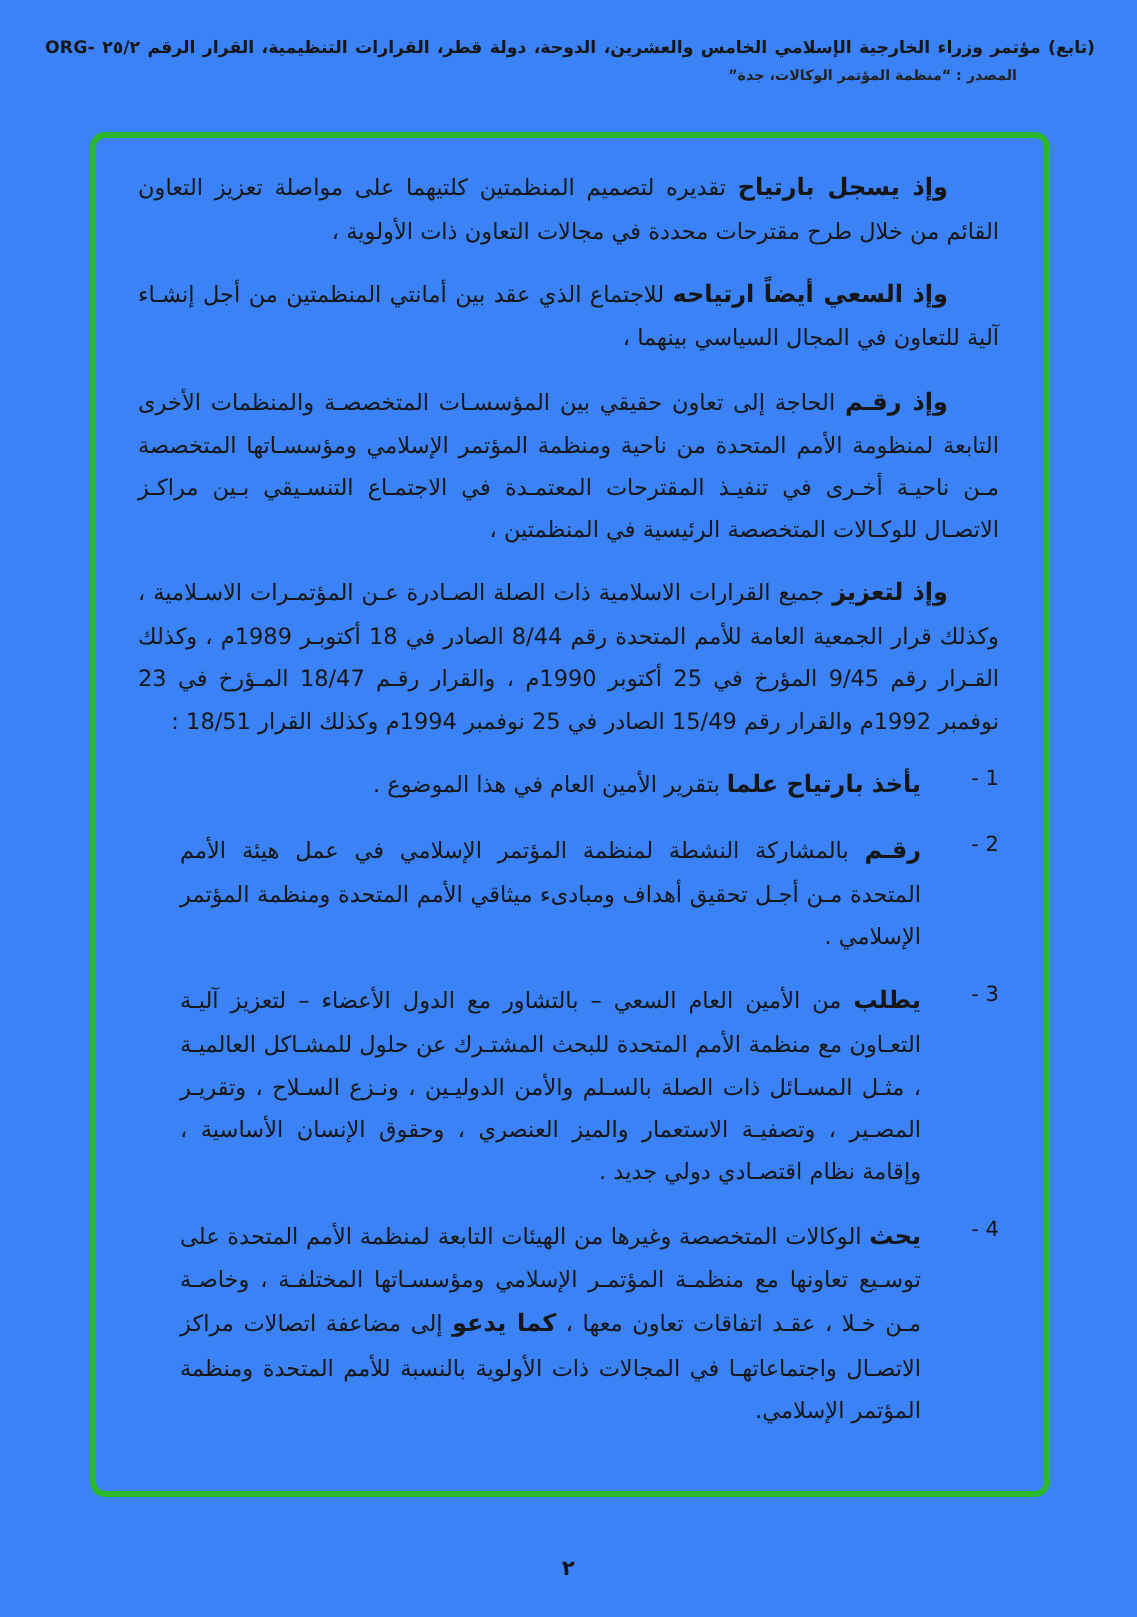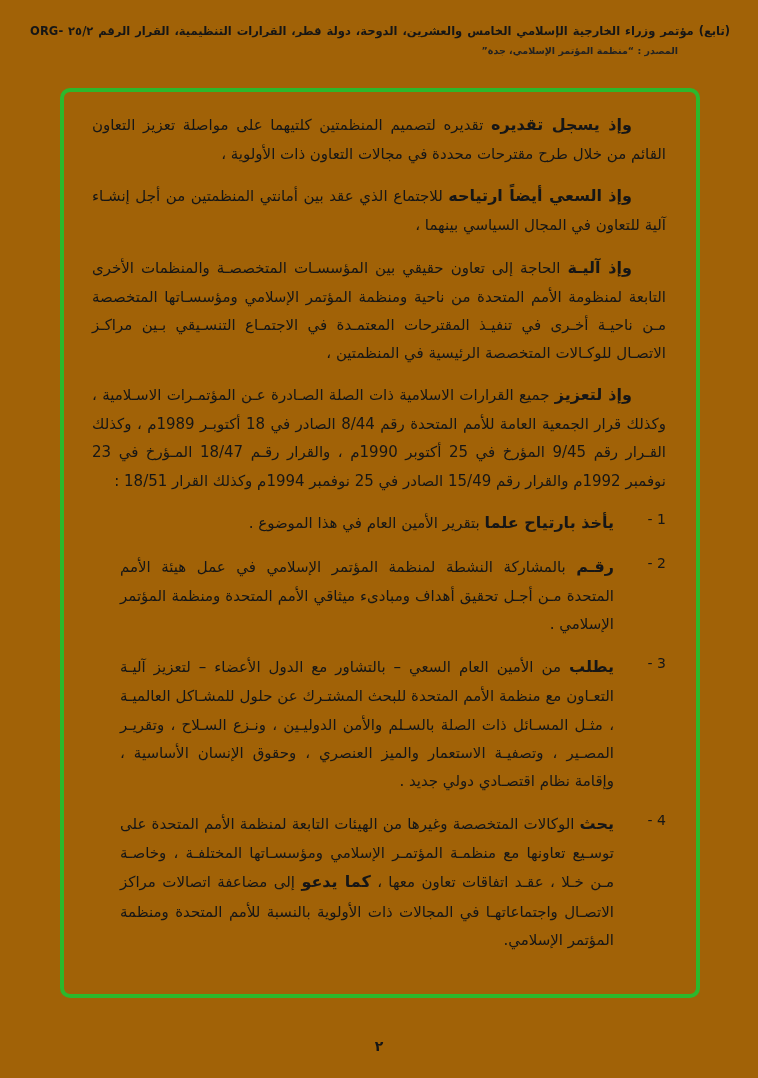--- a/index.html
+++ b/index.html
@@ -2,21 +2,21 @@
 <html lang="ar" style="--green: #2cb82c;"><head>
 <meta charset="utf-8">
 <style>
   * { box-sizing: border-box; }
   html, body { margin: 0; padding: 0; background: #ffffff; }
   body { font-family: "DejaVu Sans", sans-serif; }
   .page {
     position: relative;
     width: 758px;
     height: 1078px;
-    background: #a16207;
+    background: #3b82f6;
     color: #161616;
     overflow: hidden;
   }
   .header {
     position: absolute;
     top: 24px;
     right: 28px;
     left: 30px;
     direction: rtl;
   }
@@ -88,28 +88,28 @@
     font-weight: bold;
   }
 </style>
 </head>
 <body>
 
 <div class="page">
 
   <div class="header">
     <div class="header-line1">(تابع) مؤتمر وزراء الخارجية الإسلامي الخامس والعشرين، الدوحة، دولة قطر، القرارات التنظيمية، القرار الرقم ٢٥/٢ -ORG</div>
-    <div class="header-line2">المصدر :  “منظمة المؤتمر الإسلامي، جدة”</div>
+    <div class="header-line2">المصدر :  “منظمة المؤتمر الوكالات، جدة”</div>
   </div>
 
   <div class="green-box">
     <div>
-        <p class="para"><span class="lead">وإذ يسجل تقديره</span><span class="txt"> تقديره لتصميم المنظمتين كلتيهما على مواصلة تعزيز التعاون القائم من خلال طرح مقترحات محددة في مجالات التعاون ذات الأولوية ،</span></p>
+        <p class="para"><span class="lead">وإذ يسجل بارتياح</span><span class="txt"> تقديره لتصميم المنظمتين كلتيهما على مواصلة تعزيز التعاون القائم من خلال طرح مقترحات محددة في مجالات التعاون ذات الأولوية ،</span></p>
         <p class="para"><span class="lead">وإذ السعي أيضاً ارتياحه</span><span class="txt"> للاجتماع الذي عقد بين أمانتي المنظمتين من أجل إنشـاء آلية للتعاون في المجال السياسي بينهما ،</span></p>
-        <p class="para"><span class="lead">وإذ آليـة</span><span class="txt"> الحاجة إلى تعاون حقيقي بين المؤسسـات المتخصصـة والمنظمات الأخرى التابعة لمنظومة الأمم المتحدة من ناحية ومنظمة المؤتمر الإسلامي ومؤسسـاتها المتخصصة مـن ناحيـة أخـرى في تنفيـذ المقترحات المعتمـدة في الاجتمـاع التنسـيقي بـين مراكـز الاتصـال للوكـالات المتخصصة الرئيسية في المنظمتين ،</span></p>
+        <p class="para"><span class="lead">وإذ رقـم</span><span class="txt"> الحاجة إلى تعاون حقيقي بين المؤسسـات المتخصصـة والمنظمات الأخرى التابعة لمنظومة الأمم المتحدة من ناحية ومنظمة المؤتمر الإسلامي ومؤسسـاتها المتخصصة مـن ناحيـة أخـرى في تنفيـذ المقترحات المعتمـدة في الاجتمـاع التنسـيقي بـين مراكـز الاتصـال للوكـالات المتخصصة الرئيسية في المنظمتين ،</span></p>
         <p class="para"><span class="lead">وإذ لتعزيز</span><span class="txt"> جميع القرارات الاسلامية ذات الصلة الصـادرة عـن المؤتمـرات الاسـلامية ، وكذلك قرار الجمعية العامة للأمم المتحدة رقم 8/44 الصادر في 18 أكتوبـر 1989م ، وكذلك القـرار رقم 9/45 المؤرخ في 25 أكتوبر 1990م ، والقرار رقـم 18/47 المـؤرخ في 23 نوفمبر 1992م والقرار رقم 15/49 الصادر في 25 نوفمبر 1994م وكذلك القرار 18/51 :</span></p>
       </div>
     <div>
         <div class="item">
           <div class="marker">1 -</div>
           <div class="item-body"><span class="lead">يأخذ بارتياح علما</span><span class="txt"> بتقرير الأمين العام في هذا الموضوع .</span></div>
         </div>
         <div class="item">
           <div class="marker">2 -</div>
           <div class="item-body"><span class="lead">رقـم</span><span class="txt"> بالمشاركة النشطة لمنظمة المؤتمر الإسلامي في عمل هيئة الأمم المتحدة مـن أجـل تحقيق أهداف ومبادىء ميثاقي الأمم المتحدة ومنظمة المؤتمر الإسلامي .</span></div>

